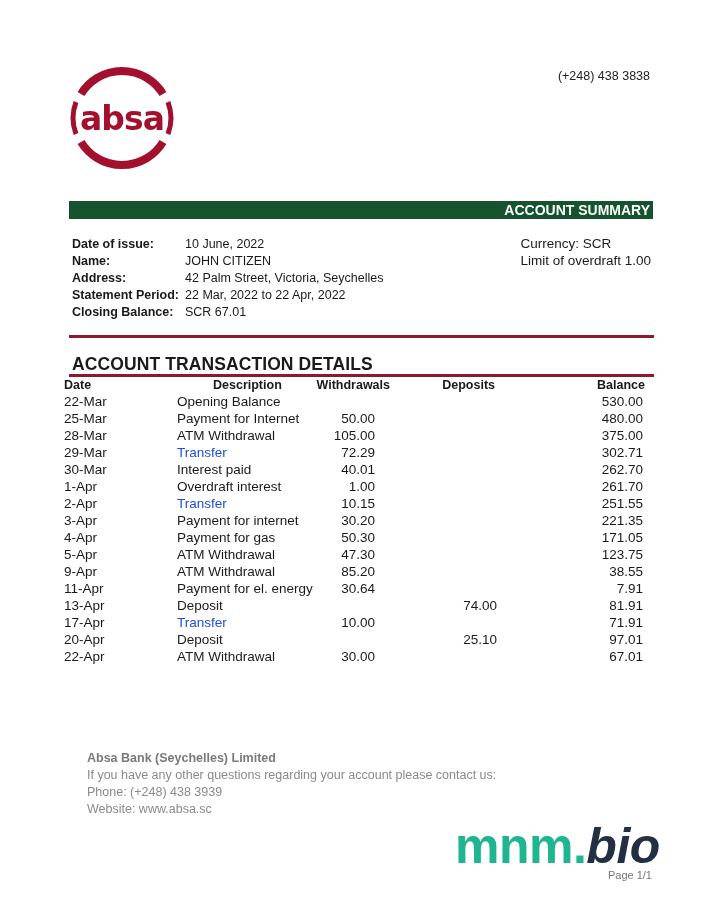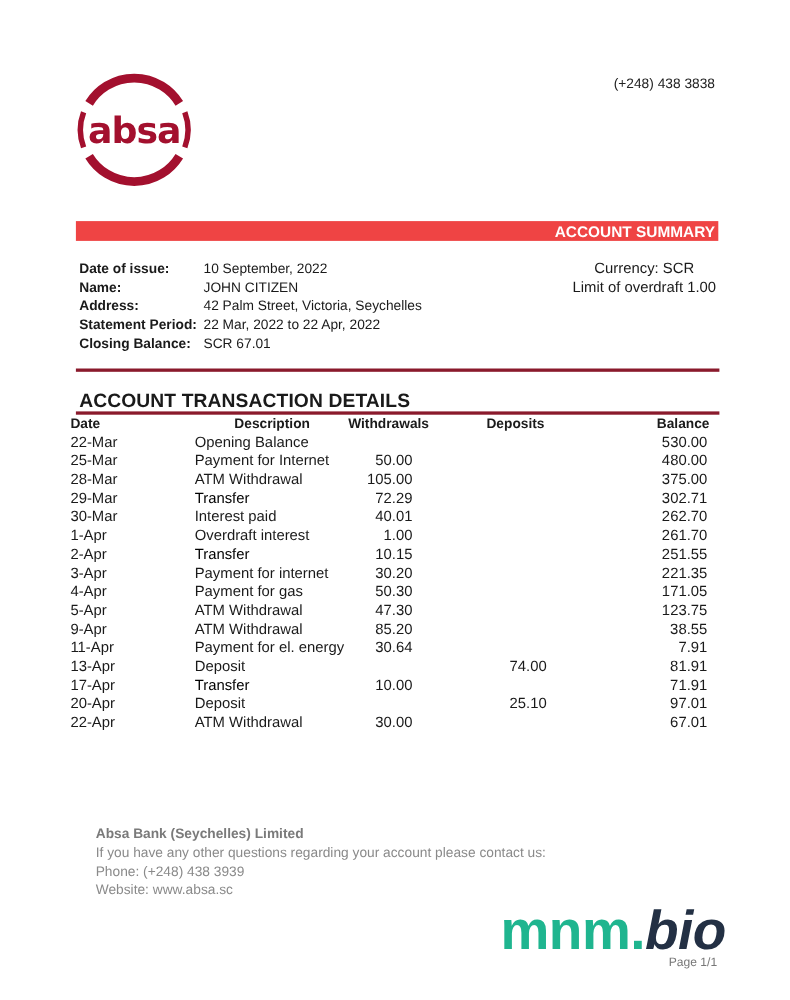--- a/index.html
+++ b/index.html
@@ -7,47 +7,47 @@
       width: 718px; height: 909px; position: relative; overflow: hidden;
       font-family: "Liberation Sans", sans-serif; color: #1a1a1a;
     }
     .abs { position: absolute; }
     
     .logo { left: 67px; top: 66px; width: 110px; height: 104px; }
     
     .bank-addr { right: 68px; top: 68px; text-align: right; font-size: 12.5px; line-height: 16px; color: #222; }
     
     .summary-bar {
-      left: 69px; top: 201px; width: 584px; height: 18px; background: #ef4444;
+      left: 69px; top: 201px; width: 584px; height: 18px; background: #14532d;
       color: #fff; font-weight: bold; font-size: 14px; text-align: right;
       line-height: 18px; box-sizing: border-box; padding-right: 3px;
     }
     
     .info { left: 72px; top: 236px; font-size: 12.5px; line-height: 17px; }
     .info .row { display: flex; }
     .info .lbl { width: 113px; font-weight: bold; }
     .info .val { }
-    .right-info { right: 67px; top: 236px; text-align: center; font-size: 13.5px; line-height: 16.5px; }
+    .right-info { right: 67px; top: 236px; text-align: left; font-size: 13.5px; line-height: 16.5px; }
     .red-rule { left: 69px; width: 585px; height: 3px; background: #8a1a2c; }
     .section-title { left: 72px; top: 354px; font-size: 17.5px; font-weight: bold; letter-spacing: 0.1px; }
     
     .tx { left: 64px; top: 377px; width: 582px; font-size: 13.5px; }
     .tx .hdr, .tx .trow { position: relative; height: 17px; line-height: 17px; }
     .tx .hdr { font-weight: bold; font-size: 12.5px; height: 16px; line-height: 16px; }
     .tx .c { position: absolute; top: 0; white-space: nowrap; }
     .c-date { left: 0; }
     .c-desc { left: 113px; }
     .hdr .c-desc { left: 149px; }
     .c-wd { right: 271px; text-align: right; }
     .hdr .c-wd { right: 256px; }
     .c-dep { right: 149px; text-align: center; }
     .hdr .c-dep { right: 151px; }
     .c-bal { right: 3px; text-align: right; margin-left: 48px; }
     .hdr .c-bal { right: 1px; }
-    .muted { color: #000000; }
+    .muted { color: #1d4ed8; }
     
     .footer { left: 87px; top: 750px; font-size: 12.5px; line-height: 17px; color: #8a8a8a; }
     .footer .company { font-weight: bold; color: #7a7a7a; }
     .watermark { left: 455px; top: 818px; font-size: 50px; font-weight: bold; letter-spacing: -0.5px; line-height: 56px; }
     .watermark .wm1 { color: #1fb58f; }
     .watermark .wm2 { color: #233044; font-style: italic; }
     .page-num { right: 66px; top: 869px; font-size: 11px; color: #777; }
   </style>
 </head>
 <body>
@@ -64,21 +64,21 @@
 
 <div class="abs bank-addr">
   <div>(+248) 438 3838</div>
 </div>
 
 <div class="abs summary-bar">ACCOUNT SUMMARY</div>
 
 <div class="abs info">
   <div class="row">
       <span class="lbl">Date of issue:</span>
-      <span class="val">10 September, 2022</span>
+      <span class="val">10 June, 2022</span>
     </div>
   <div class="row">
       <span class="lbl">Name:</span>
       <span class="val">JOHN CITIZEN</span>
     </div>
   <div class="row">
       <span class="lbl">Address:</span>
       <span class="val">42 Palm Street, Victoria, Seychelles</span>
     </div>
   <div class="row">

